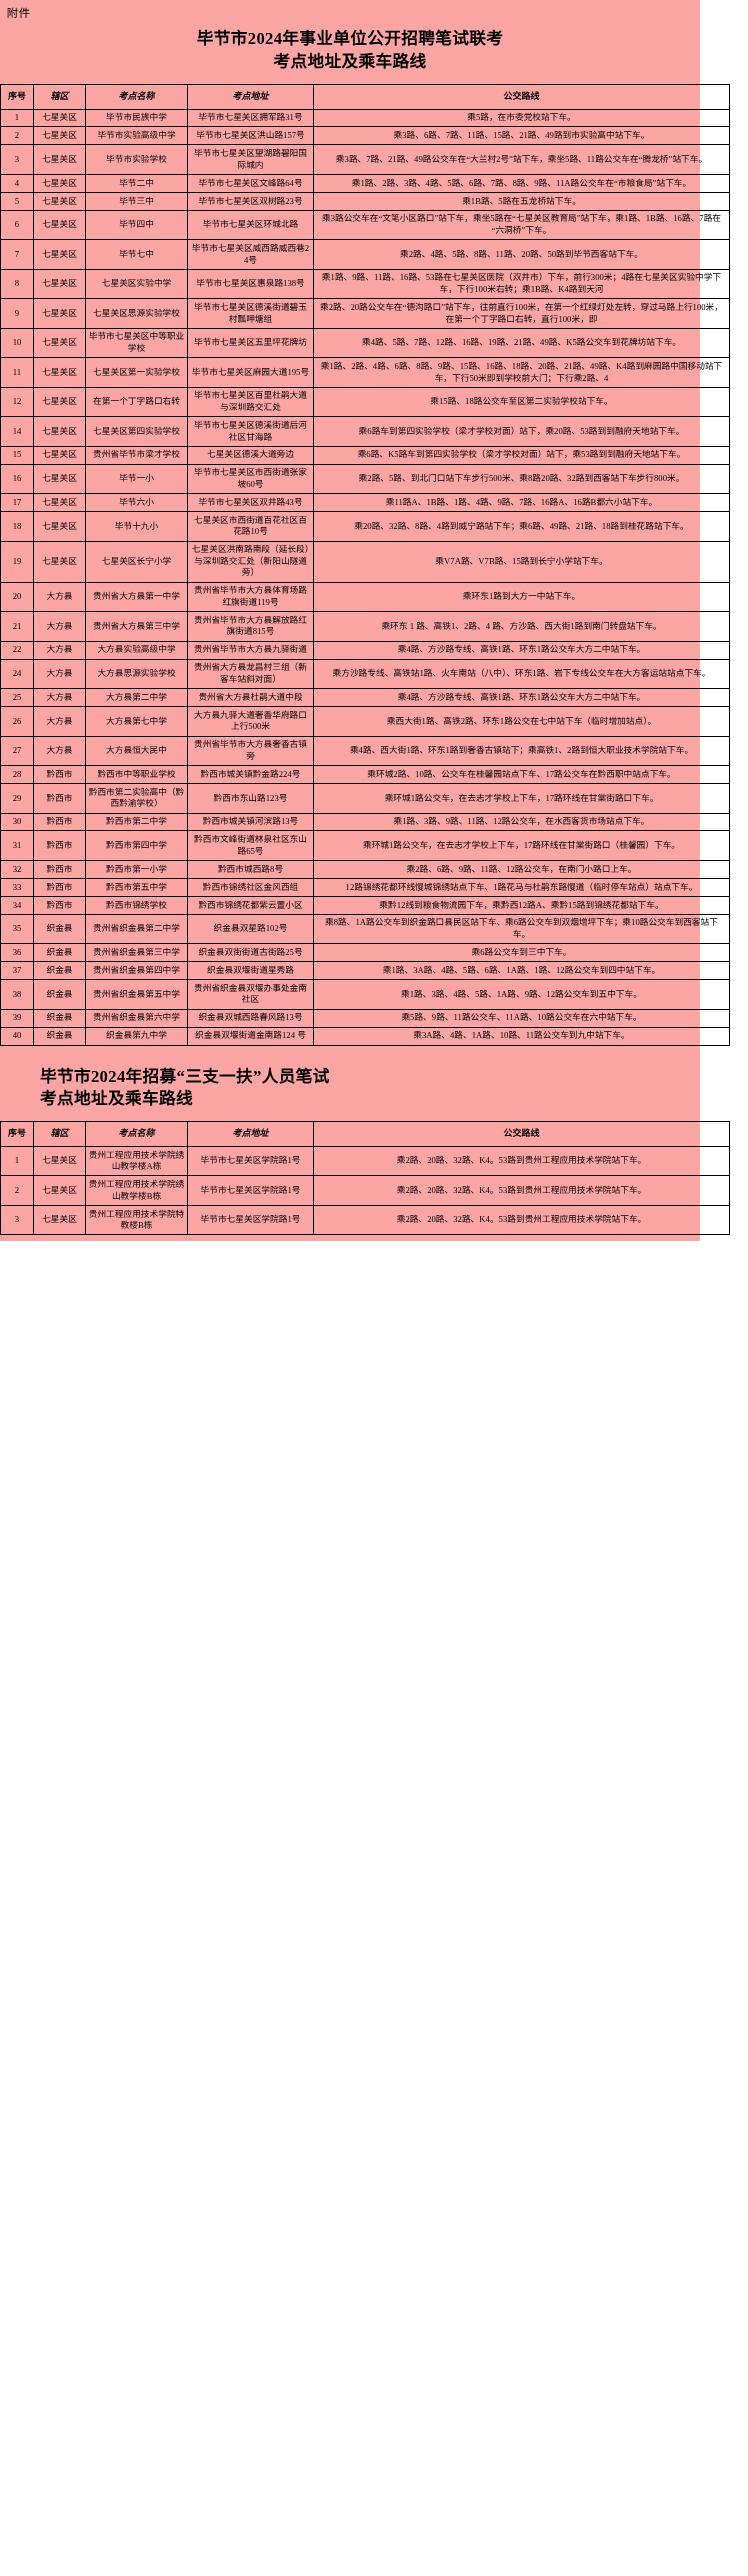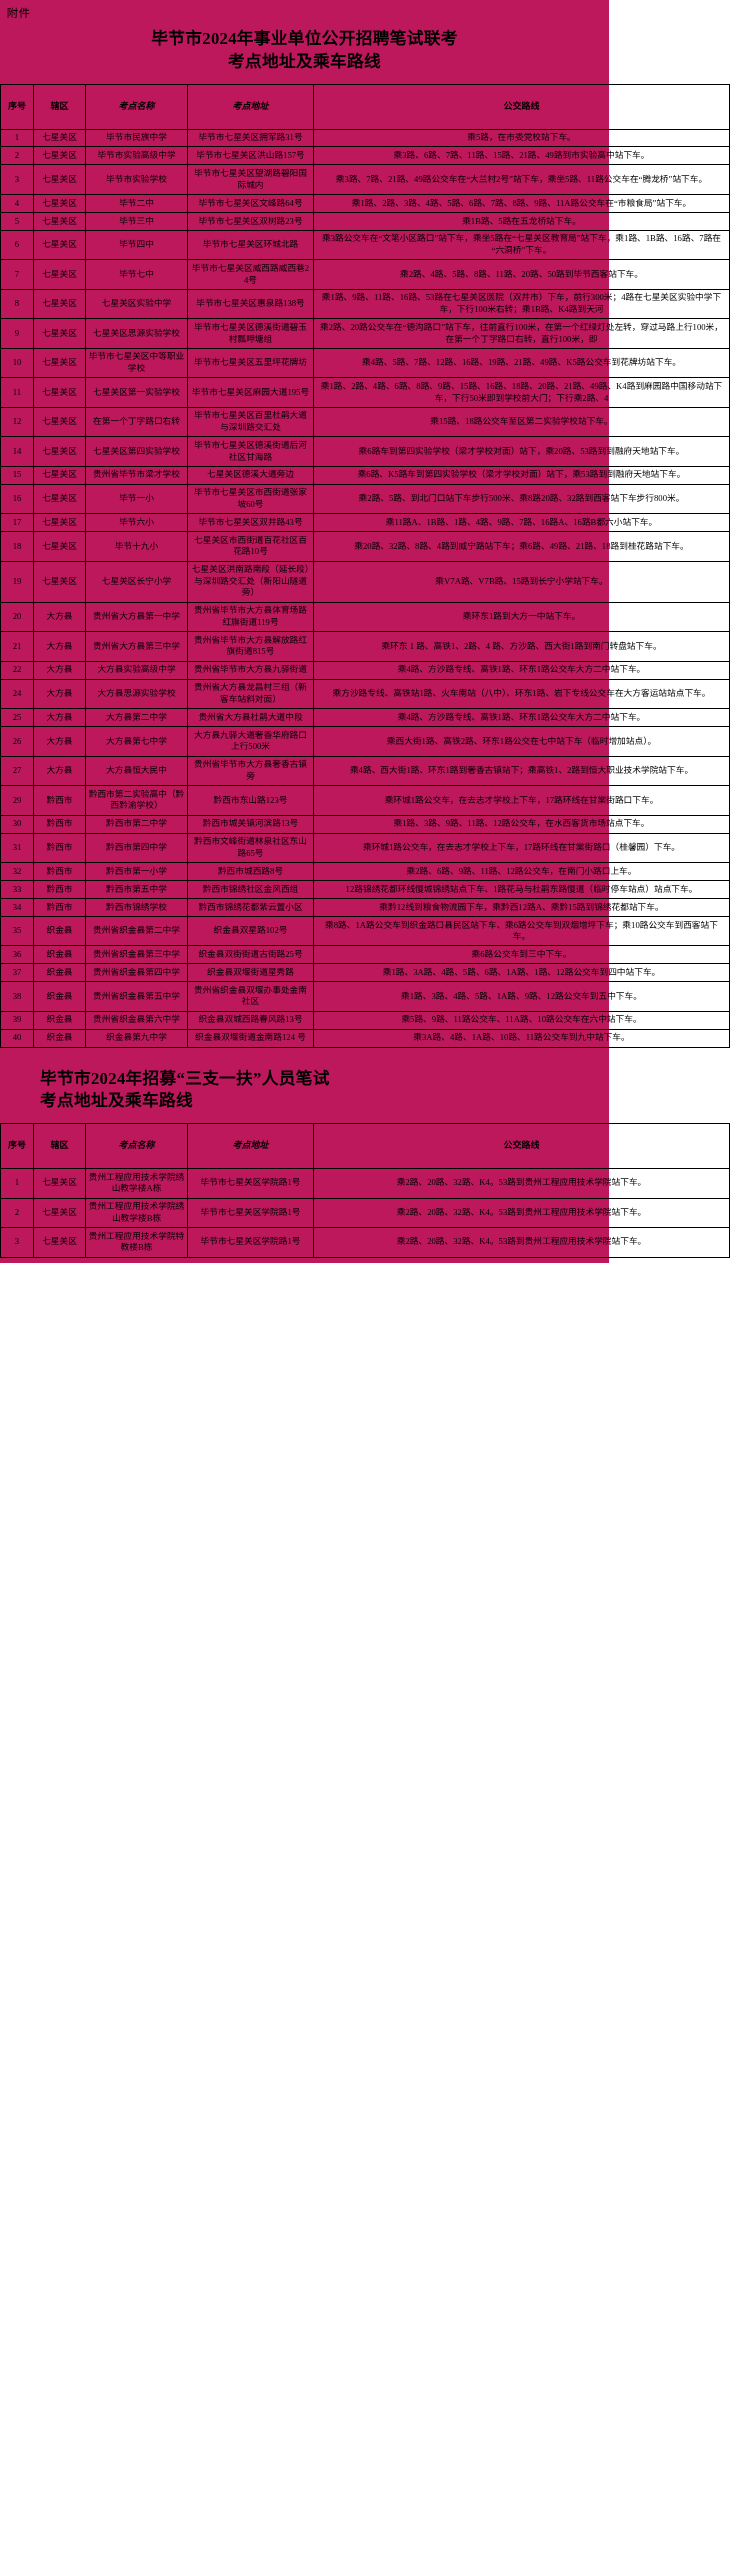--- a/index.html
+++ b/index.html
@@ -8,24 +8,24 @@
     padding: 0;
     background: #ffffff;
   }
   body {
     width: 749px;
     font-family: "Liberation Serif", "DejaVu Serif", serif;
     color: #000000;
     -webkit-font-smoothing: none;
   }
   .page {
-    width: 609px;
+    width: 700px;
     box-sizing: border-box;
     padding: 0;
-    background: #be185d;
+    background: #fca5a5;
     position: relative;
   }
   .attachment-label {
     font-family: "Liberation Serif", "DejaVu Serif", serif;
     font-size: 11.3px;
     line-height: 1.2;
     padding: 7.3px 0 0 6.7px;
     letter-spacing: 0.7px;
   }
   .doc-title {
@@ -54,30 +54,30 @@
     font-size: 8.7px;
     line-height: 1.33;
     text-align: center;
     vertical-align: middle;
     word-break: break-all;
     font-family: "Liberation Serif", "DejaVu Serif", serif;
   }
   table.grid th {
     font-weight: bold;
     font-size: 9px;
-    padding: 16px 2px;
+    padding: 6px 2px;
   }
   td.col-no { width: 28px; }
   td.col-dist { width: 47px; }
   td.col-name { width: 97px; }
   td.col-addr { width: 121px; }
   td.col-bus { text-align: center; margin-left: 16px; }
 
   th.col-no { width: 28px; }
-  th.col-dist { width: 47px; }
+  th.col-dist { width: 47px; font-style: italic; }
   th.col-name { width: 97px; font-style: italic; }
   th.col-addr { width: 121px; font-style: italic; }
 
   .section-title {
     text-align: left;
     font-family: "Liberation Serif", "DejaVu Serif", serif;
     font-weight: bold;
     font-size: 16.7px;
     line-height: 1.34;
     letter-spacing: 0.3px;
@@ -280,20 +280,27 @@
             <td class="col-bus">乘西大街1路、高铁2路、环东1路公交在七中站下车（临时增加站点）。</td>
           </tr>
           <tr>
             <td class="col-no">27</td>
             <td class="col-dist">大方县</td>
             <td class="col-name">大方县恒大民中</td>
             <td class="col-addr">贵州省毕节市大方县奢香古镇旁</td>
             <td class="col-bus">乘4路、西大街1路、环东1路到奢香古镇站下；乘高铁1、2路到恒大职业技术学院站下车。</td>
           </tr>
           <tr>
+            <td class="col-no">28</td>
+            <td class="col-dist">黔西市</td>
+            <td class="col-name">黔西市中等职业学校</td>
+            <td class="col-addr">黔西市城关镇黔金路224号</td>
+            <td class="col-bus">乘环城2路、10路、公交车在桂馨园站点下车、17路公交车在黔西职中站点下车。</td>
+          </tr>
+          <tr>
             <td class="col-no">29</td>
             <td class="col-dist">黔西市</td>
             <td class="col-name">黔西市第二实验高中（黔西黔渝学校）</td>
             <td class="col-addr">黔西市东山路123号</td>
             <td class="col-bus">乘环城1路公交车，在去志才学校上下车，17路环线在甘棠街路口下车。</td>
           </tr>
           <tr>
             <td class="col-no">30</td>
             <td class="col-dist">黔西市</td>
             <td class="col-name">黔西市第二中学</td>

